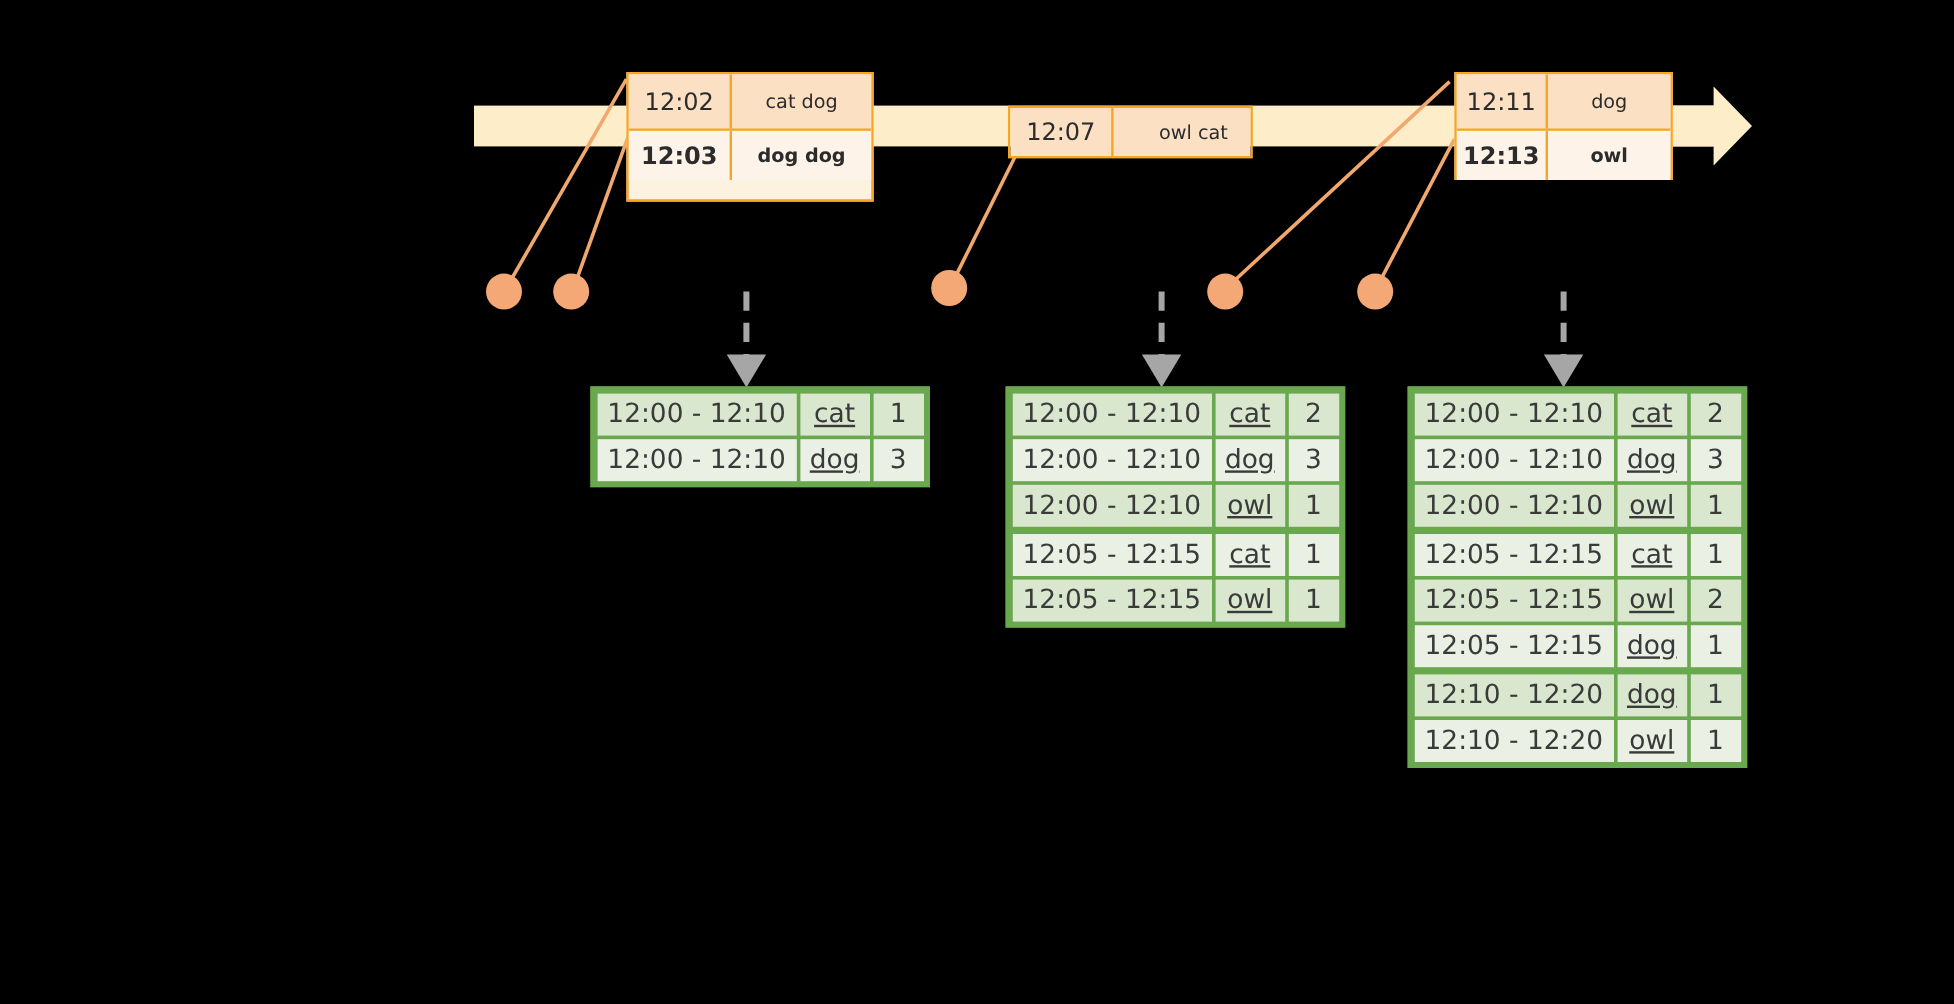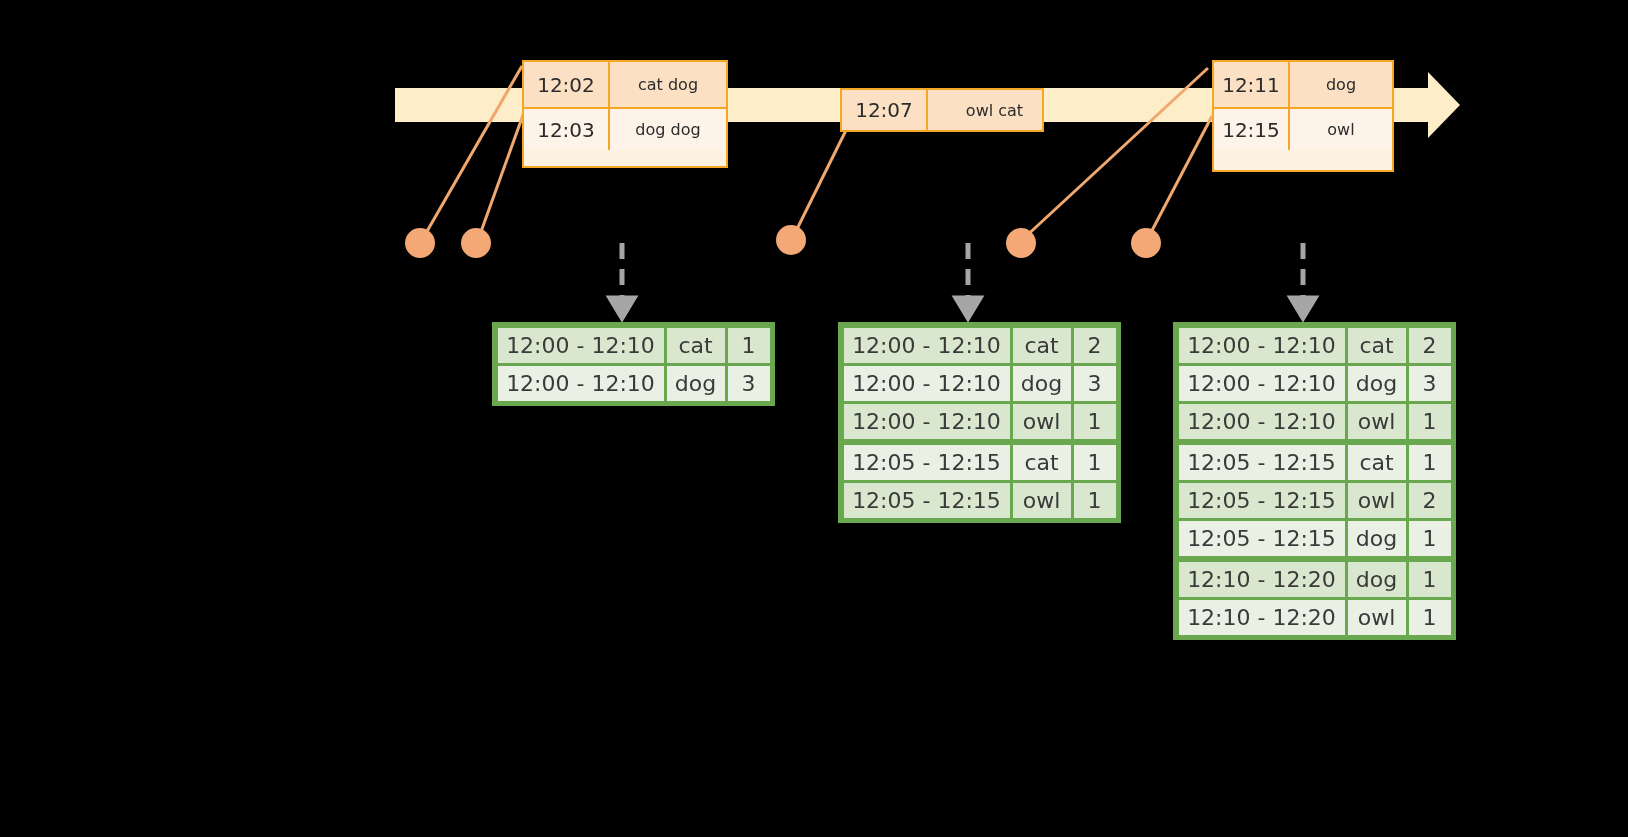--- a/index.html
+++ b/index.html
@@ -37,21 +37,21 @@
     border: 2px solid #f5a623;
     box-sizing: border-box;
     background: #fdf2e0;
   }
   .event-row {
     display: flex;
     box-sizing: border-box;
   }
   .event-row.shaded { background: #fbe0c3; }
   .event-row.plain  { background: #fdf3e8; }
-  .event-row + .event-row { border-top: 2px solid #f5a623; }
+  .event-row + .event-row { border-top: 2px solid #f5a623; font-weight: bold; }
   .ev-time {
     box-sizing: border-box;
     border-right: 2px solid #f5a623;
     display: flex;
     align-items: center;
     justify-content: center;
     color: #2b2b2b;
     font-size: 20px;
   }
   .ev-words {
@@ -83,21 +83,21 @@
     display: flex;
     align-items: center;
     justify-content: center;
     color: #3a3a3a;
     font-size: 22px;
     margin: 1.5px;
   }
   .rt-row.shade .rt-cell { background: #d9e7cf; }
   .rt-row.light .rt-cell { background: #eaf1e4; }
   .rt-c-window { width: 166px; }
-  .rt-c-word   { width: 58px; }
+  .rt-c-word   { width: 58px; text-decoration: underline; }
   .rt-c-count  { width: 42px; }
 
   
   .rt-row.groupsep { margin-top: 3px; }
 </style>
 </head>
 <body>
 
 <div id="stage">
 
@@ -147,27 +147,27 @@
     </div>
   </div>
 
   <div class="event-group" style="left:840px; top:88px; width:204px; height:44px;">
     <div class="event-row shaded" style="height:40px;">
       <div class="ev-time" style="width:86px;height:100%;">12:07</div>
       <div class="ev-words" style="width:105px;height:100%;padding-left:28px;">owl cat</div>
     </div>
   </div>
 
-  <div class="event-group" style="left:1212px; top:60px; width:182px; height:112px;">
+  <div class="event-group" style="left:1212px; top:60px; width:182px; height:90px;">
     <div class="event-row shaded" style="height:45px;">
       <div class="ev-time" style="width:76px;height:100%;">12:11</div>
       <div class="ev-words" style="width:102px;height:100%;">dog</div>
     </div>
     <div class="event-row plain" style="height:43px;">
-      <div class="ev-time" style="width:76px;height:100%;">12:15</div>
+      <div class="ev-time" style="width:76px;height:100%;">12:13</div>
       <div class="ev-words" style="width:102px;height:100%;">owl</div>
     </div>
   </div>
 
   <div class="result-table" id="table-1" style="left:492px; top:322px;">
       <div class="rt-row shade">
         <div class="rt-cell rt-c-window">12:00 - 12:10</div>
         <div class="rt-cell rt-c-word">cat</div>
         <div class="rt-cell rt-c-count">1</div>
       </div>

